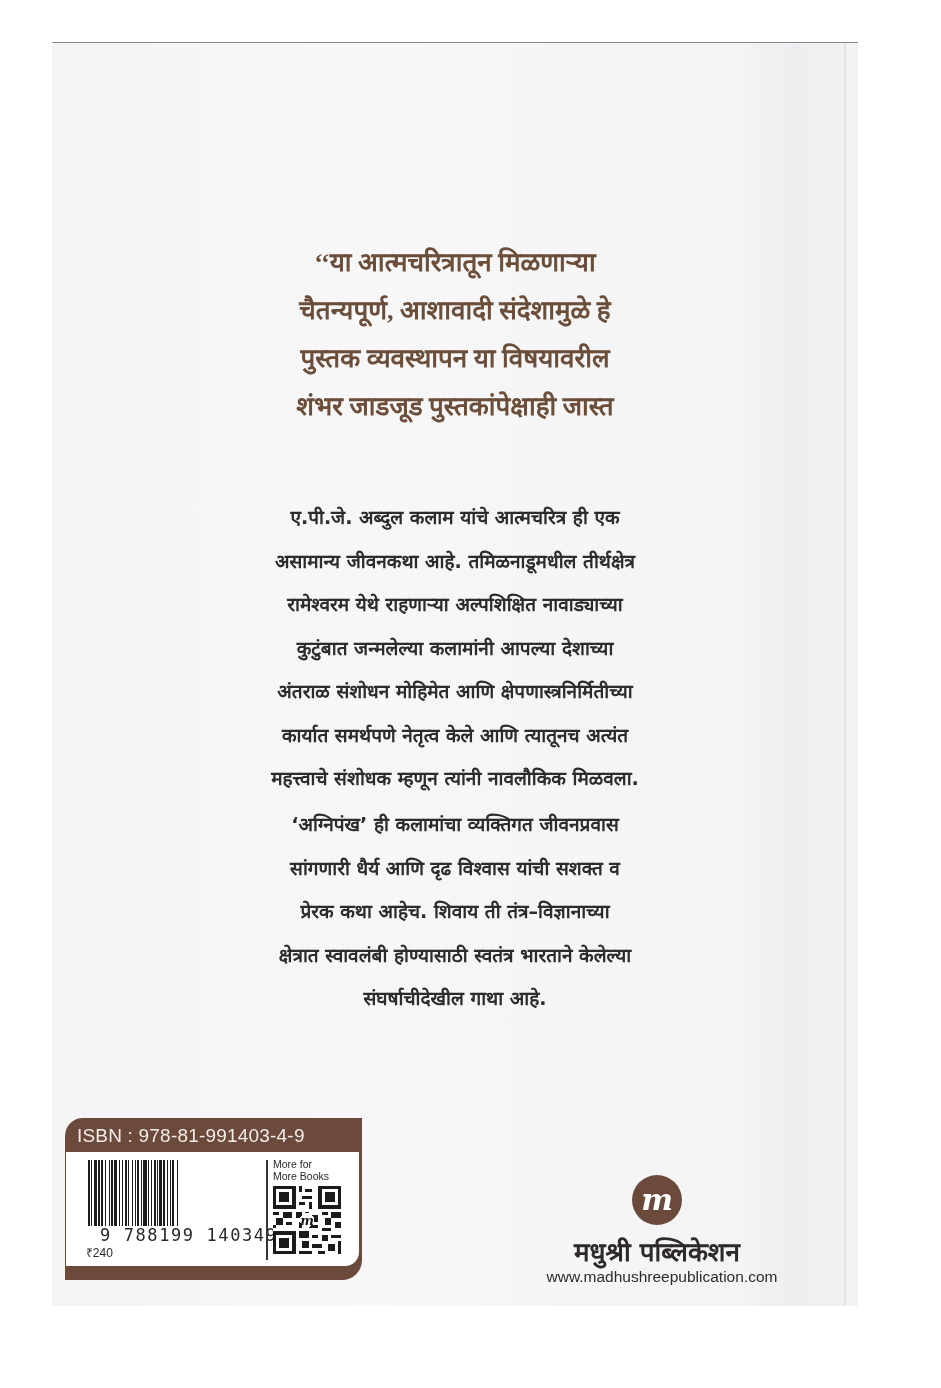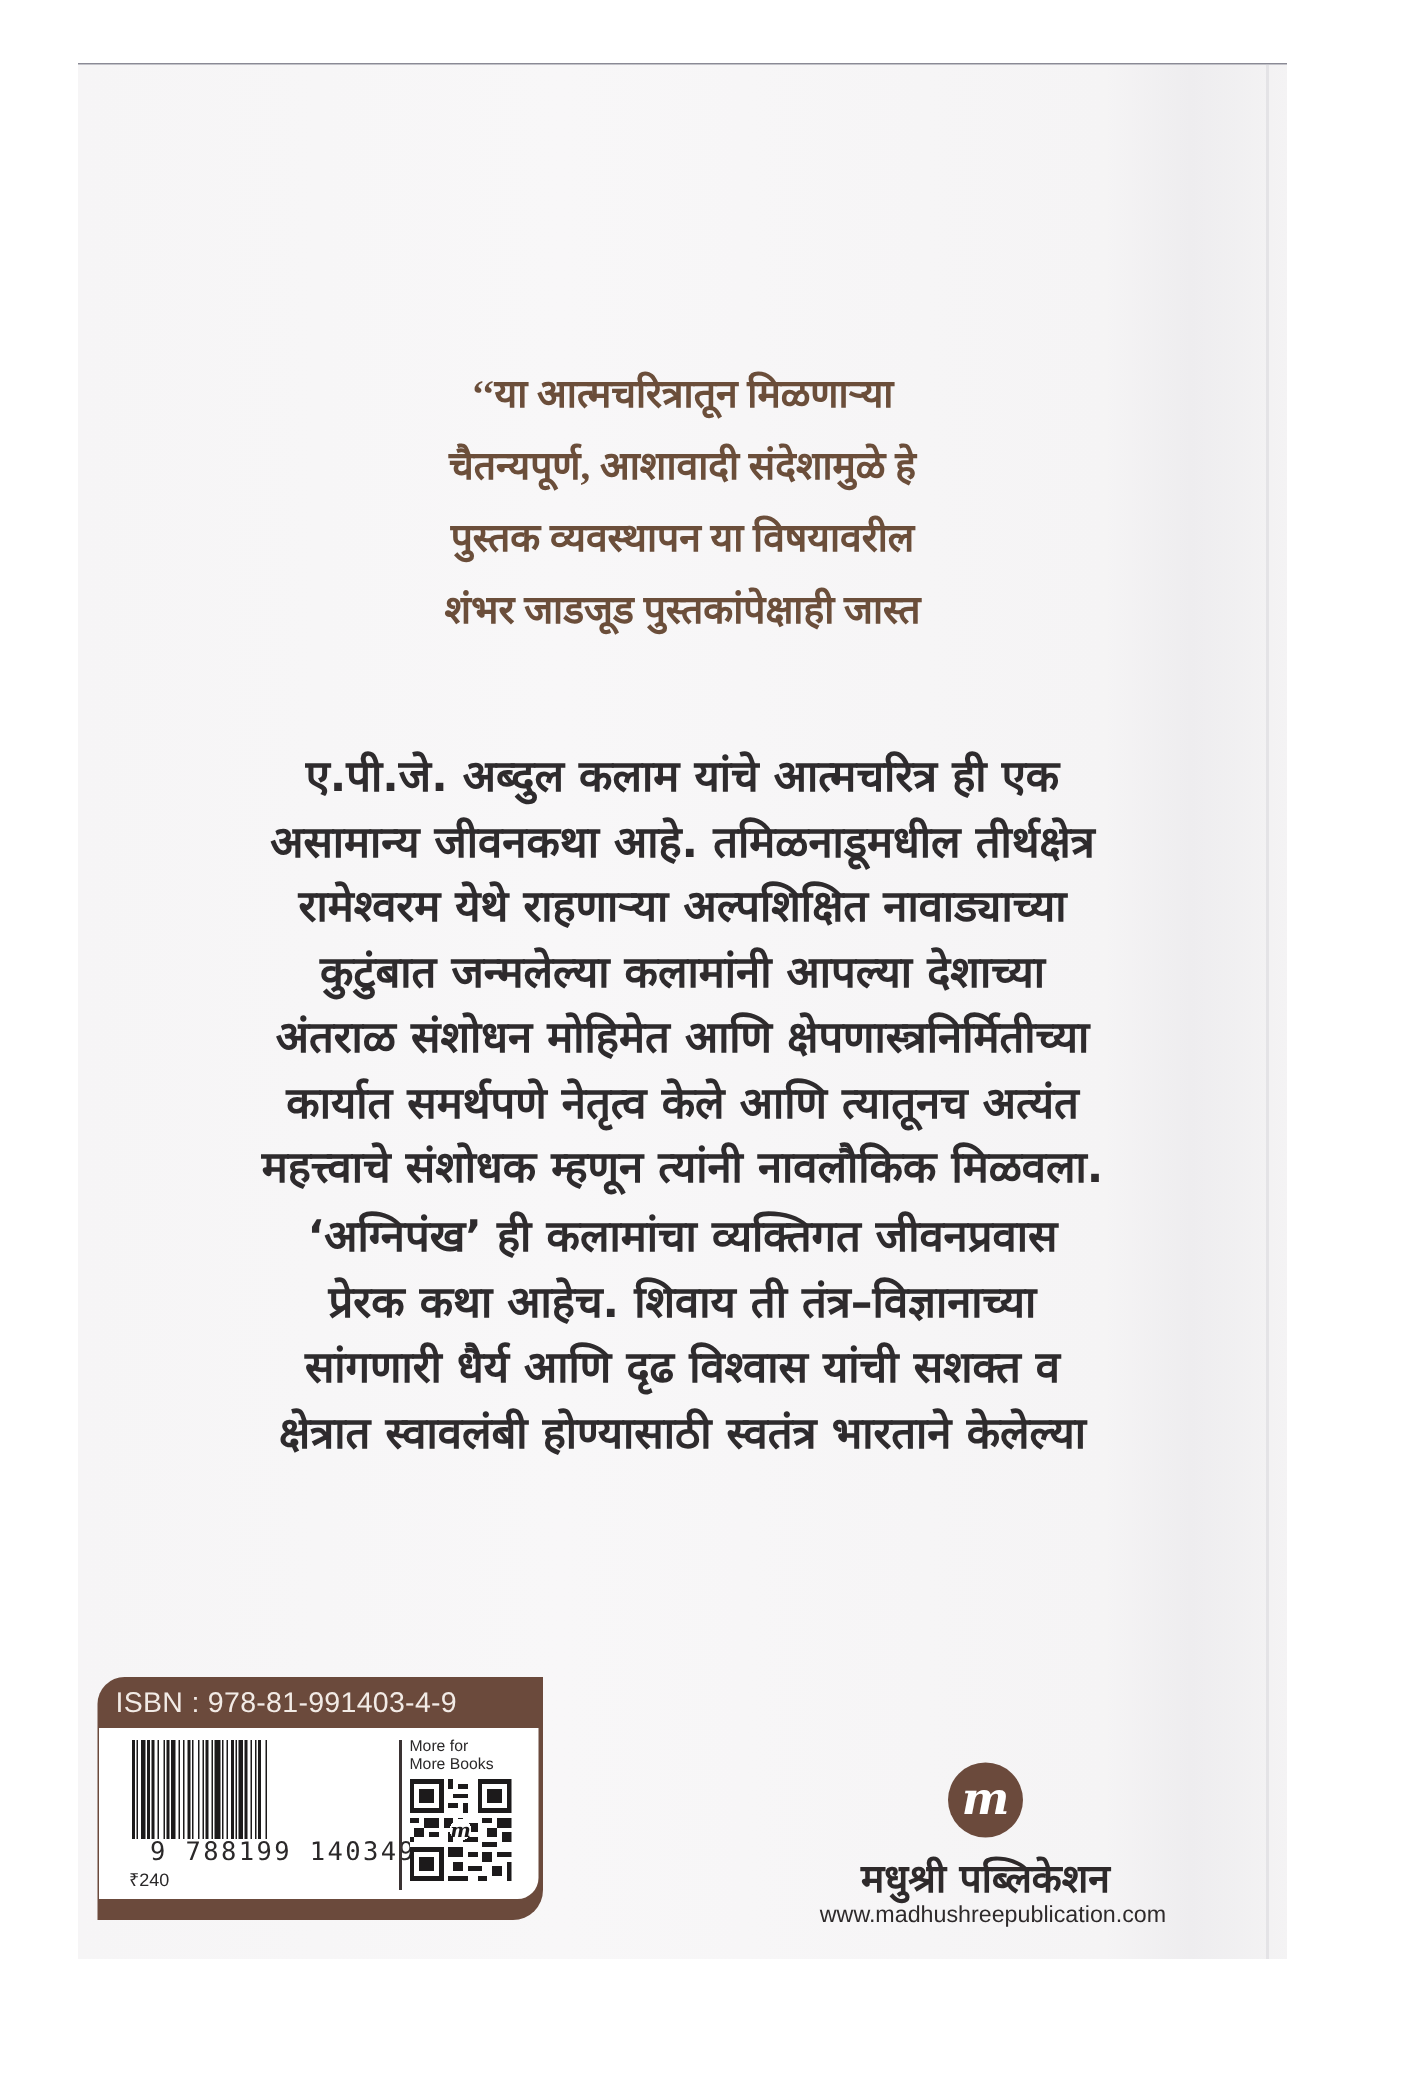--- a/index.html
+++ b/index.html
@@ -47,21 +47,21 @@
     }
     .quote .line { display: block; white-space: nowrap; }
     .para {
       position: absolute;
       left: 0;
       width: 100%;
       text-align: center;
       color: #2e2b2d;
       font-family: "DejaVu Sans", "Liberation Sans", sans-serif;
       font-weight: bold;
-      font-size: 29px;
+      font-size: 19px;
       line-height: 43.5px;
     }
     .para .line { display: block; white-space: nowrap; }
     .para1 { top: 453px; }
     .para2 { top: 760px; }
 
     
     .isbn-box {
       position: absolute;
       left: 13px;
@@ -202,23 +202,24 @@
     <span class="line">असामान्य जीवनकथा आहे. तमिळनाडूमधील तीर्थक्षेत्र</span>
     <span class="line">रामेश्वरम येथे राहणाऱ्या अल्पशिक्षित नावाड्याच्या</span>
     <span class="line">कुटुंबात जन्मलेल्या कलामांनी आपल्या देशाच्या</span>
     <span class="line">अंतराळ संशोधन मोहिमेत आणि क्षेपणास्त्रनिर्मितीच्या</span>
     <span class="line">कार्यात समर्थपणे नेतृत्व केले आणि त्यातूनच अत्यंत</span>
     <span class="line">महत्त्वाचे संशोधक म्हणून त्यांनी नावलौकिक मिळवला.</span>
   </div>
 
   <div class="para para2">
     <span class="line">‘अग्निपंख’ ही कलामांचा व्यक्तिगत जीवनप्रवास</span>
+    <span class="line">सांगणारी धैर्य आणि दृढ विश्वास यांची सशक्त व</span>
     <span class="line">प्रेरक कथा आहेच. शिवाय ती तंत्र–विज्ञानाच्या</span>
-    <span class="line">सांगणारी धैर्य आणि दृढ विश्वास यांची सशक्त व</span>
     <span class="line">क्षेत्रात स्वावलंबी होण्यासाठी स्वतंत्र भारताने केलेल्या</span>
+    <span class="line">संघर्षाचीदेखील गाथा आहे.</span>
   </div>
 
   <div class="isbn-box">
     <div class="isbn-label">ISBN : 978-81-991403-4-9</div>
     <div class="isbn-inner">
       <div class="barcode" id="barcode">
           <span style="width: 2.1px;"></span>
           <span style="width: 1.05px; background: transparent;"></span>
           <span style="width: 1.05px;"></span>
           <span style="width: 2.1px; background: transparent;"></span>

